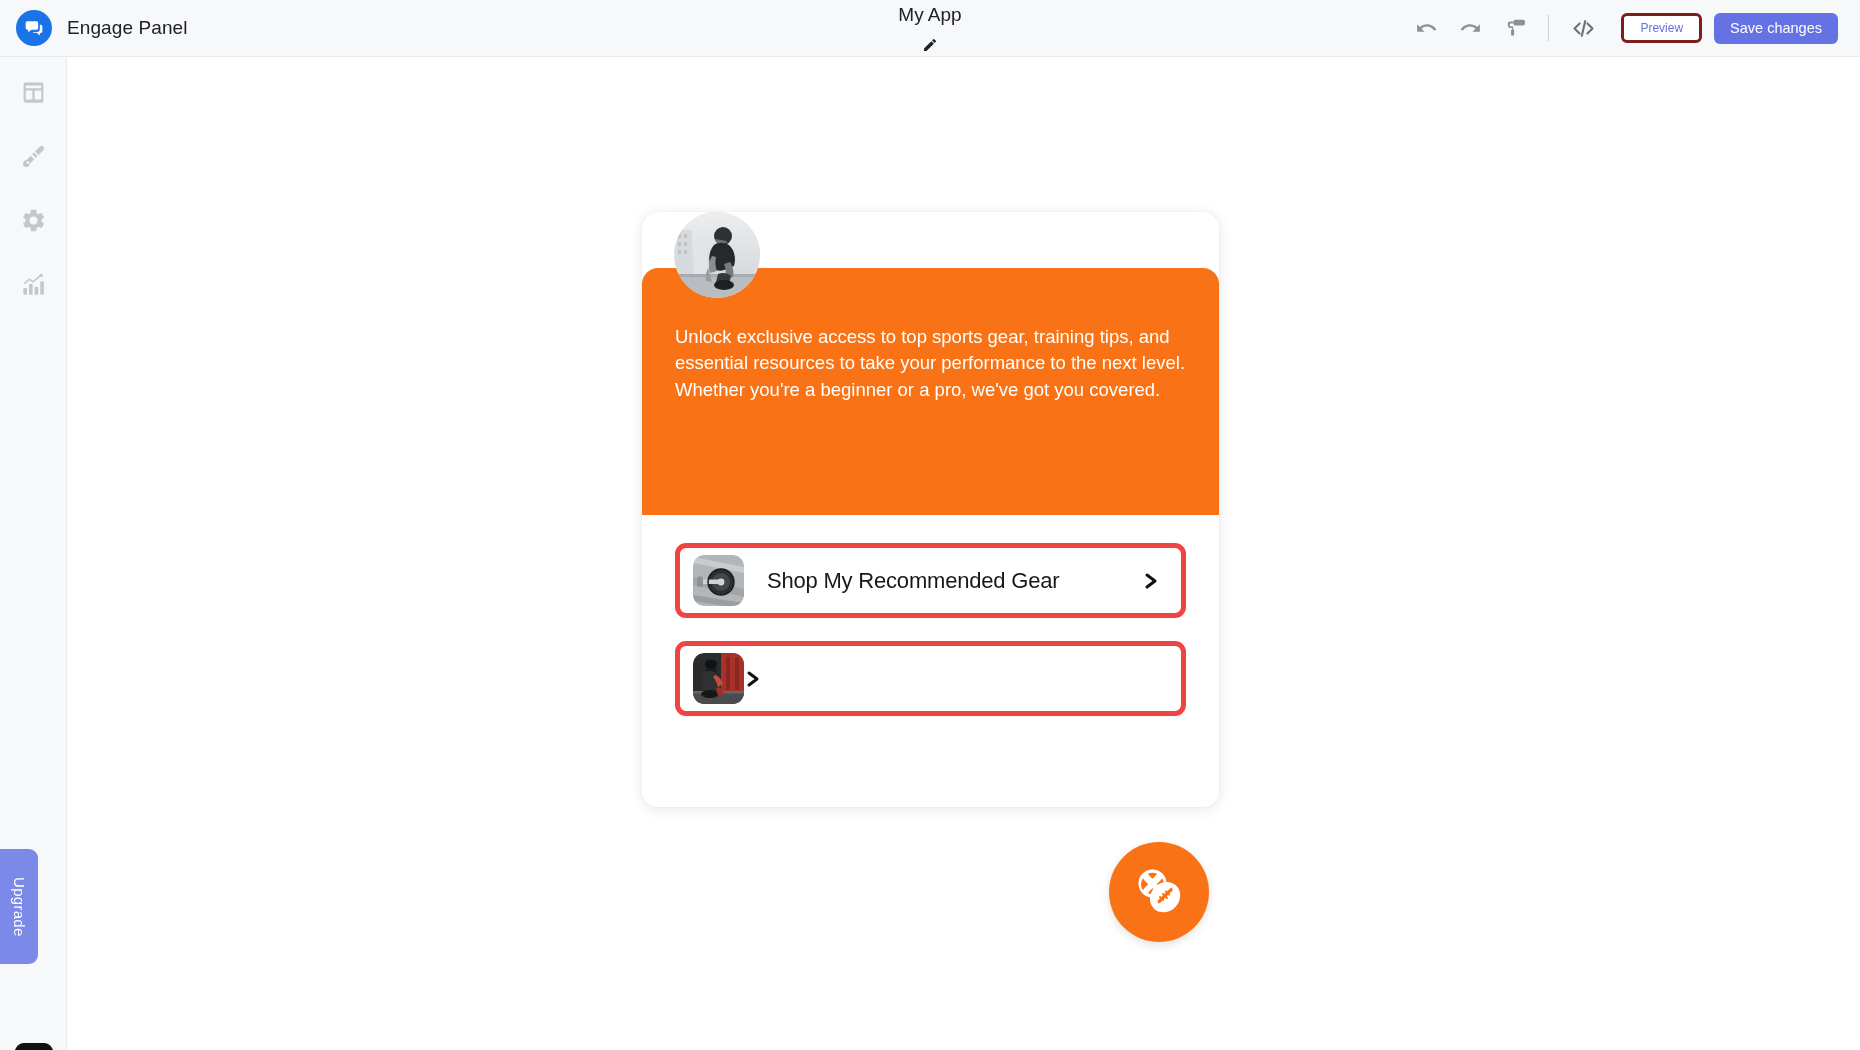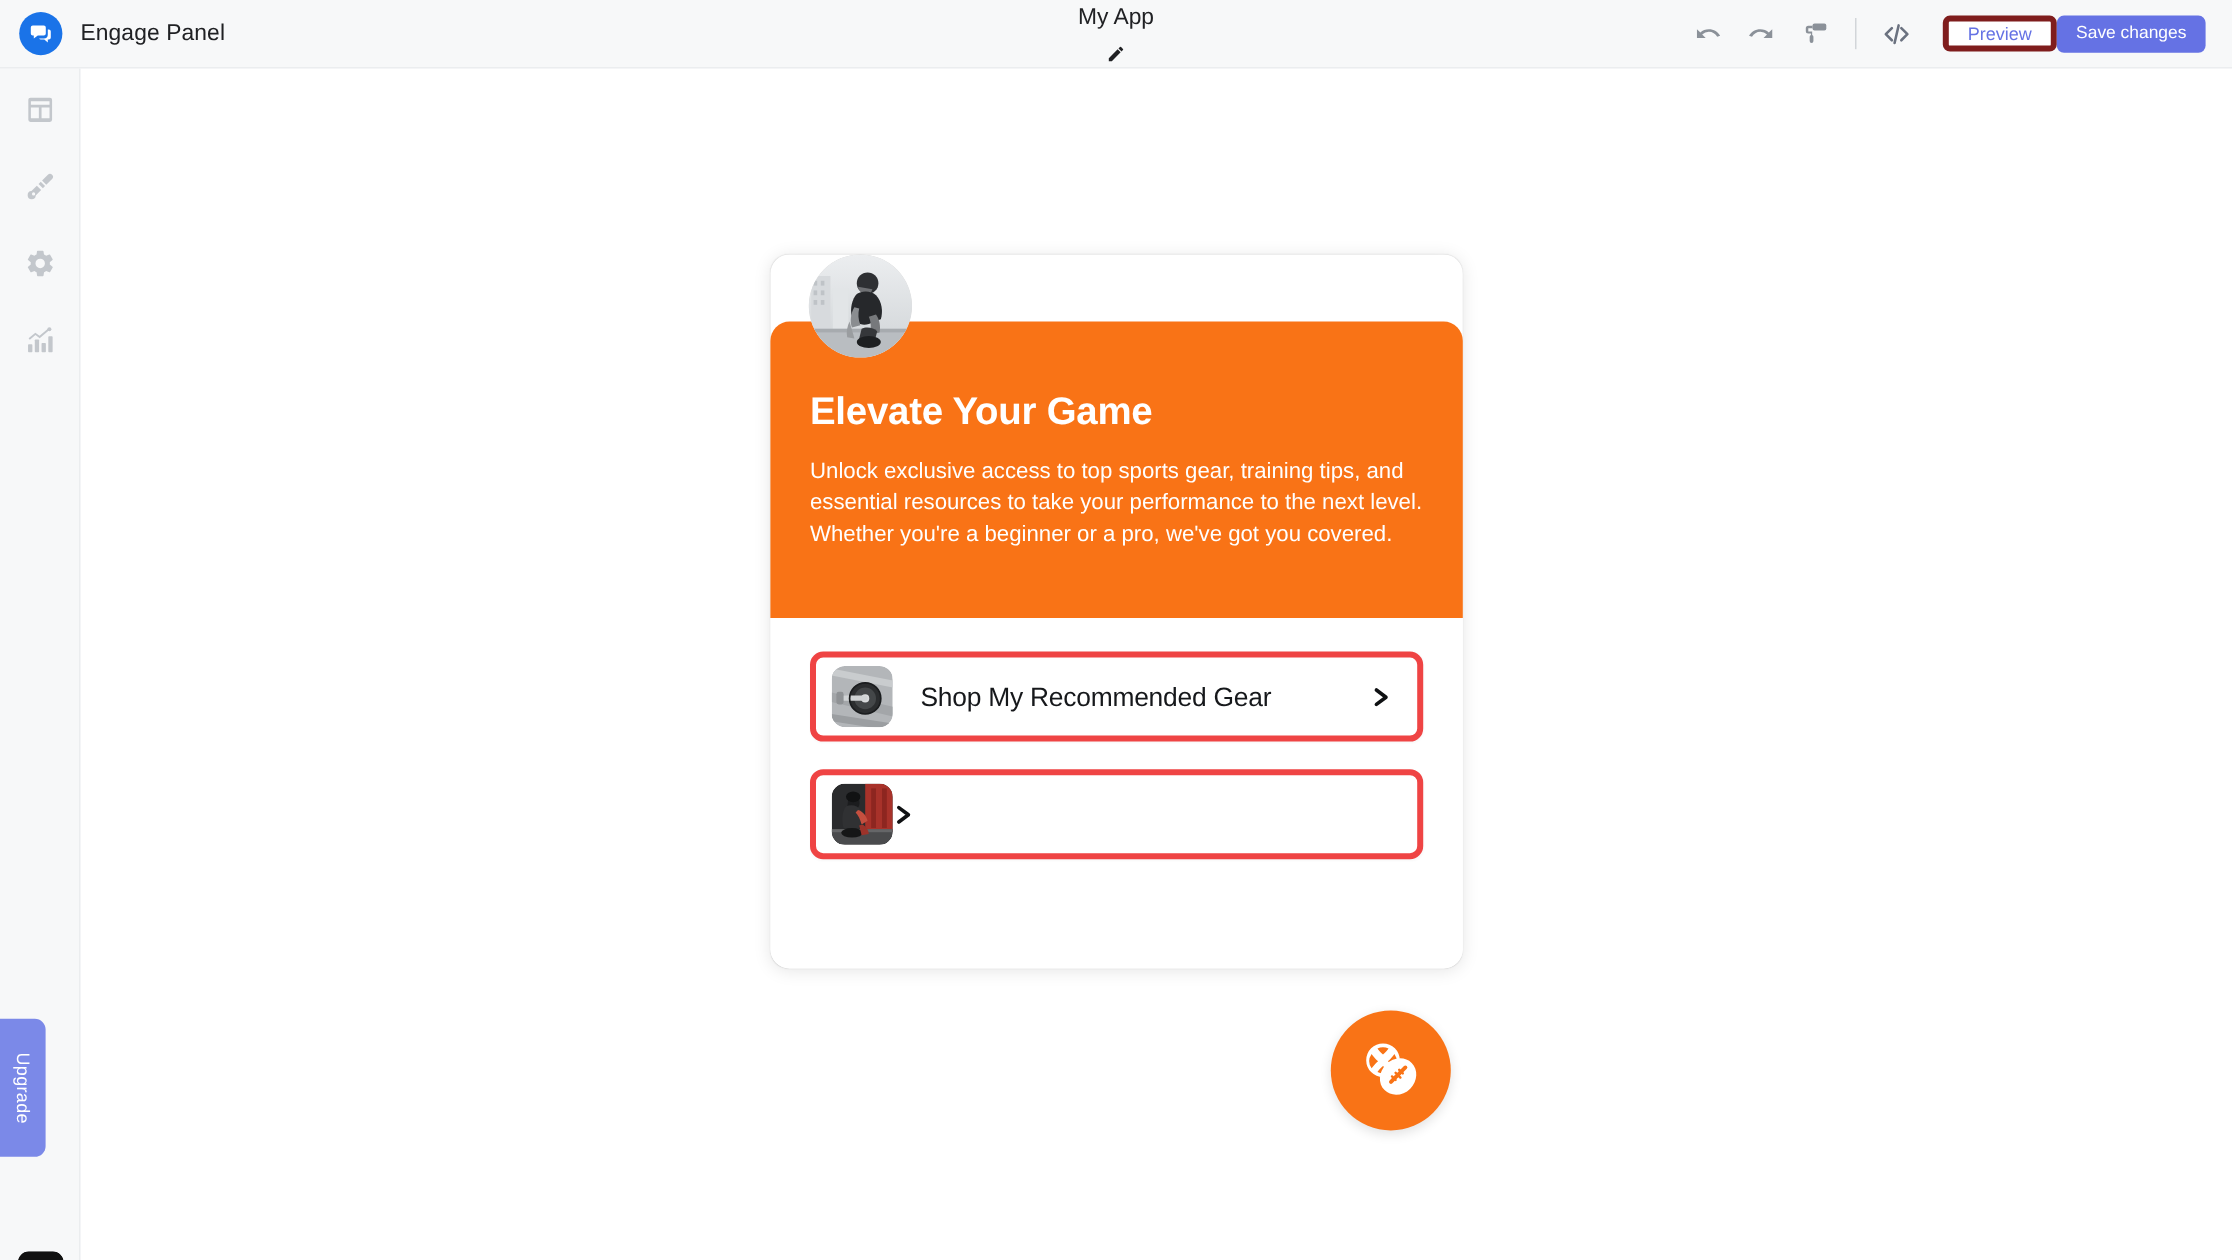--- a/index.html
+++ b/index.html
@@ -42,27 +42,27 @@
     margin-left: auto; display: flex; align-items: center;
     gap: 0; padding-right: 22px; z-index: 5;
   }
   .icon-btn {
     width: 44px; height: 40px; display: flex; align-items: center; justify-content: center;
     cursor: pointer; background: none; border: none;
   }
   .vdivider { width: 1px; height: 26px; background: #c9ccd1; margin: 0 12px; }
   .btn-preview {
     height: 30px; padding: 0 16px; margin-left: 16px;
-    border: 5px solid #7f1d1d; border-radius: 6px;
-    background: #fff; color: #6572e4; font-size: 15px;
+    border: 3px solid #7f1d1d; border-radius: 6px;
+    background: #fff; color: #6572e4; font-size: 12px;
     font-family: "Liberation Sans", sans-serif;
     display: flex; align-items: center; cursor: pointer;
   }
   .btn-save {
-    height: 31px; padding: 0 16px; 
+    height: 31px; padding: 0 16px; margin-left: 12px;
     border: none; border-radius: 6px;
     background: #6572e4; color: #fff; font-size: 14.5px;
     font-family: "Liberation Sans", sans-serif;
     display: flex; align-items: center; cursor: pointer;
   }
 
   
   .sidebar {
     position: absolute; top: 57px; left: 0;
     width: 67px; height: 993px;
@@ -317,21 +317,20 @@
           <path d="M38 44c-3 5-4 12-2 17l7-2c-2-5-2-10-1-14l-4-1z" fill="#8a8d90"></path>
           <path d="M56 50c3 4 4 10 3 15l-8 2c1-5 1-11-1-15l6-2z" fill="#77797c"></path>
           <path d="M44 62c4-2 10-1 13 2l-2 8-14 2 3-12z" fill="#35373a"></path>
           <ellipse cx="50" cy="73" rx="10" ry="5" fill="#1d1f21"></ellipse>
           <path d="M34 56c-2 4-3 9-2 13l6 1-4-14z" fill="#9a9da0"></path>
         </g>
       </svg>
     </div>
 
     <div class="hero">
-      <div class="hero-title">Elevate Your Game</div>
       <div class="hero-desc">Unlock exclusive access to top sports gear, training tips, and essential resources to take your performance to the next level. Whether you're a beginner or a pro, we've got you covered.</div>
     </div>
 
     <div class="links-area">
 
       <div class="link-row">
         <div class="link-thumb">
           <svg width="51" height="51" viewBox="0 0 51 51">
             <defs>
                 <clipPath id="t1">

